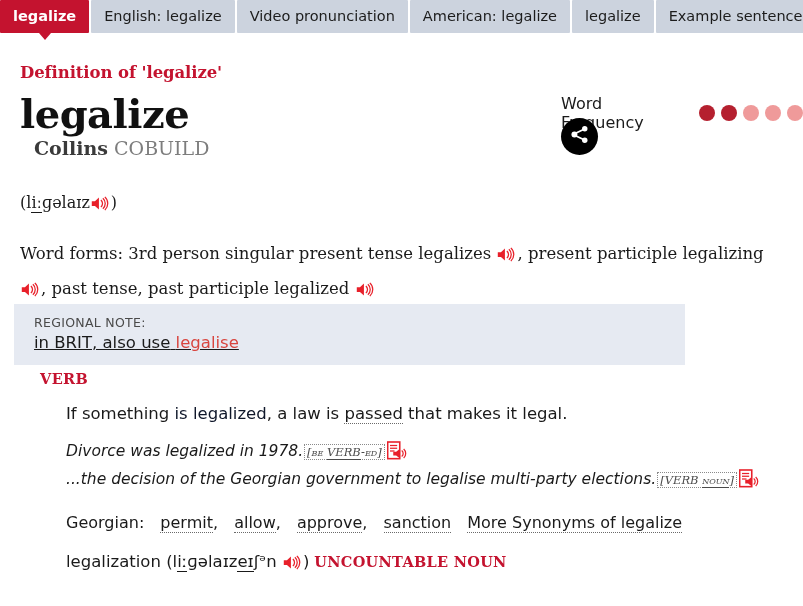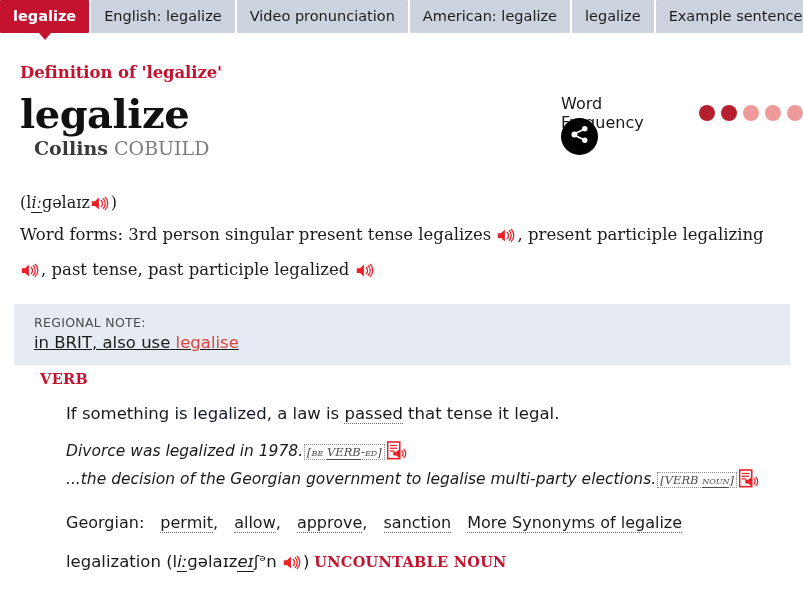--- a/index.html
+++ b/index.html
@@ -129,41 +129,41 @@
 
   
   .pron {
     position: absolute;
     top: 193px; left: 20px;
     font-family: "DejaVu Serif", "Liberation Serif", serif;
     font-size: 16px;
     color: #1a1a1a;
     white-space: nowrap;
   }
-  .ipa-u { border-bottom: 1.5px solid #1a1a1a; font-style: italic; }
+  .ipa-u { border-bottom: 1.5px solid #1a1a1a; }
 
   .forms {
     position: absolute;
-    top: 219px; left: 20px;
+    top: 238px; left: 20px;
     width: 760px;
     font-family: "DejaVu Serif", "Liberation Serif", serif;
     font-size: 16.5px;
     line-height: 32px;
     color: #1a1a1a;
   }
 
   
   .spk { display:inline-block; vertical-align:-3px; margin: 0 1px; }
   .spkdoc { display:inline-block; vertical-align:-4px; margin-left: 2px; }
 
   
   .regional {
     position: absolute;
     top: 304px; left: 14px;
-    width: 776px;
+    width: 671px;
     background: #e6eaf2;
     padding: 11px 20px 13px 20px;
     box-sizing: border-box;
   }
   .regional-label {
     font-size: 12.5px;
     color: #4a4a4a;
     letter-spacing: 0.3px;
     margin-bottom: 3px;
   }
@@ -320,21 +320,21 @@
 <div class="regional">
   <div class="regional-label">REGIONAL NOTE:</div>
   <div class="regional-text"><span>in BRIT, also use</span> <span class="alt">legalise</span></div>
 </div>
 
 <div class="sense">
   <div class="pos">VERB</div>
 
   <div class="sense-body">
 
-    <div class="defn"><span>If something </span><span class="kw">is legalized</span><span>, a law is </span><span class="dotted">passed</span><span> that tense it legal.</span></div>
+    <div class="defn"><span>If something </span><span class="kw">is legalized</span><span>, a law is </span><span class="dotted">passed</span><span> that makes it legal.</span></div>
 
     <div class="examples">
       <div class="example"><span>Divorce was legalized in 1978.</span><span class="gtag">[<span>be </span><span class="u">VERB</span><span>-ed</span>]</span><span class="spkdoc"><svg width="20" height="19" viewBox="0 0 24 22">
               <rect x="0.8" y="0.8" width="14.5" height="20" fill="none" stroke="#e8202a" stroke-width="1.9"></rect>
               <line x1="3.6" y1="5" x2="12.2" y2="5" stroke="#e8202a" stroke-width="1.5"></line>
               <line x1="3.6" y1="8.3" x2="12.2" y2="8.3" stroke="#e8202a" stroke-width="1.5"></line>
               <line x1="3.6" y1="11.6" x2="9" y2="11.6" stroke="#e8202a" stroke-width="1.5"></line>
               <polygon points="7.5,12.5 11,12.5 15.5,8.8 15.5,20.5 11,17 7.5,17" fill="#e8202a"></polygon>
               <path d="M17.6 11 A4.6 4.6 0 0 1 17.6 18.3" stroke="#e8202a" stroke-width="1.5" fill="none"></path>
               <path d="M20 9.2 A7.3 7.3 0 0 1 20 20.1" stroke="#e8202a" stroke-width="1.5" fill="none"></path>

